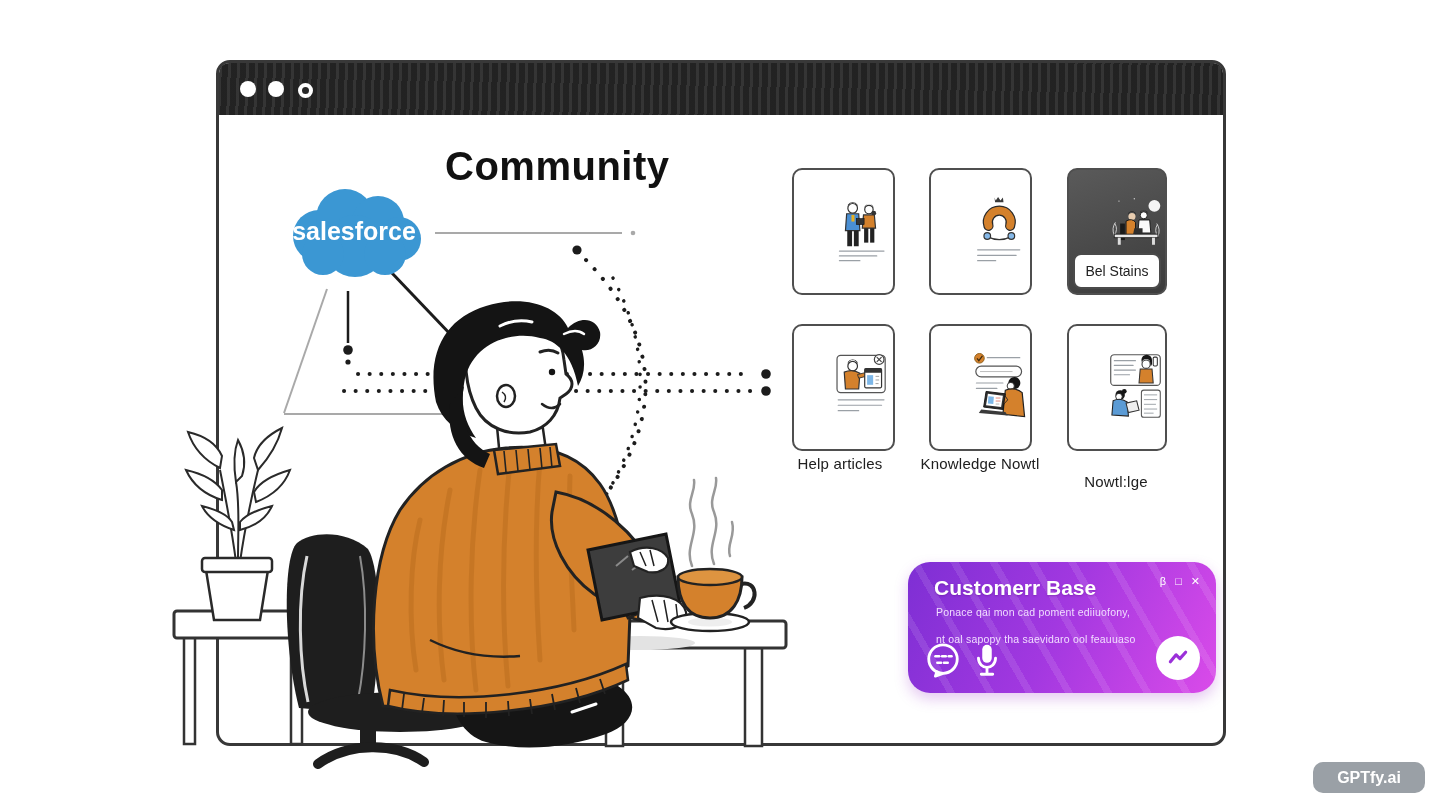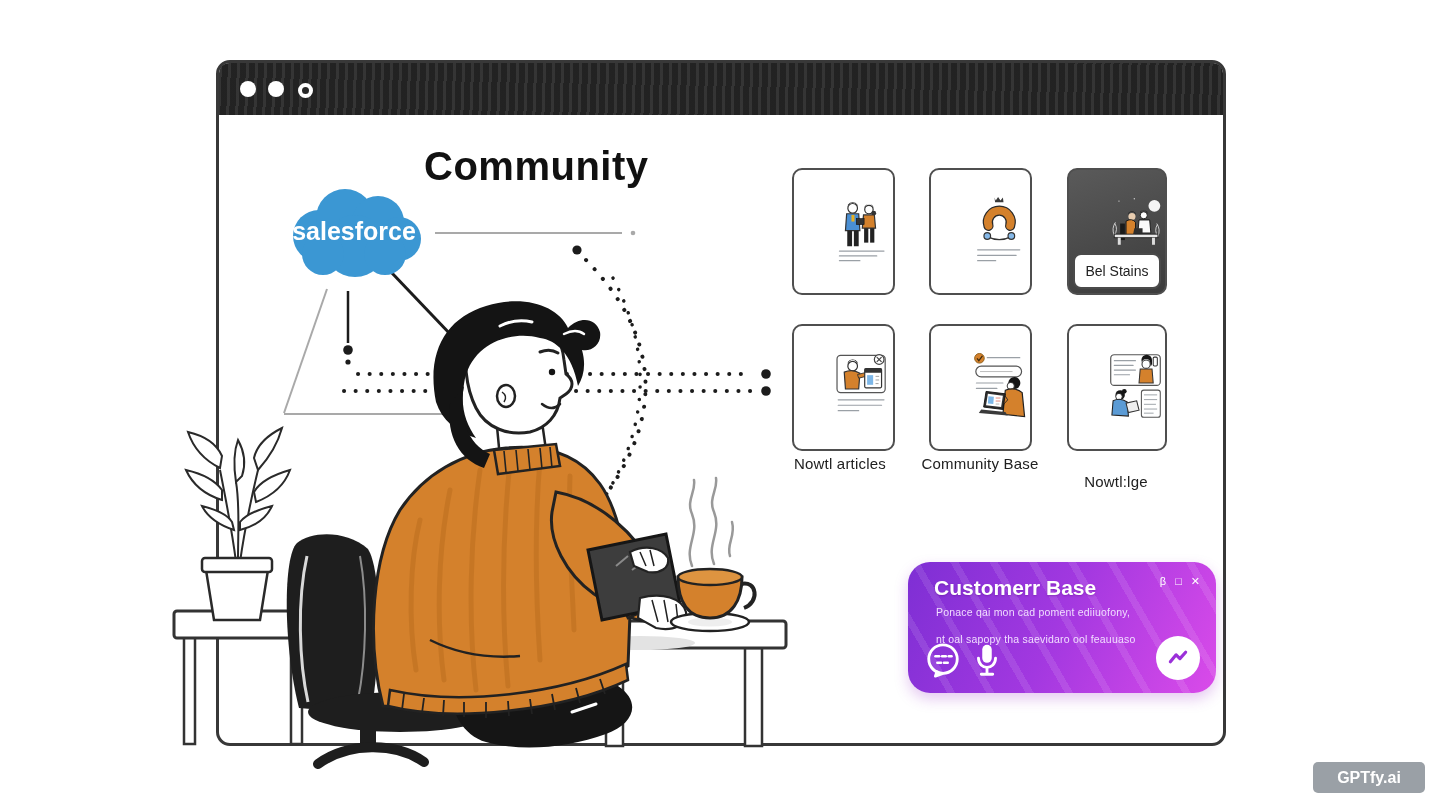--- a/index.html
+++ b/index.html
@@ -19,21 +19,21 @@
   }
   .titlebar{
     left:0;top:0;right:0;height:52px;
     background:#282828;
     background-image:repeating-linear-gradient(92deg, rgba(255,255,255,.06) 0 3px, rgba(0,0,0,.14) 3px 9px);
     border-radius:10px 10px 0 0;z-index:2;
   }
   .win-dot{width:16px;height:16px;border-radius:50%;background:#fff;top:18px;}
   .win-dot-ring{width:13px;height:13px;border-radius:50%;background:#282828;border:4px solid #fff;top:18px;box-sizing:content-box;width:7px;height:7px;padding:0;}
   .page-title{
-    left:424px;top:144px;font-size:40px;font-weight:800;letter-spacing:.5px;color:#111;z-index:3;
+    left:445px;top:144px;font-size:40px;font-weight:800;letter-spacing:.5px;color:#111;z-index:3;
   }
 
   svg{display:block;}
   .lines-layer{left:0;top:0;width:1440px;height:810px;z-index:2;pointer-events:none;}
   .person-layer{left:170px;top:280px;width:640px;height:500px;z-index:5;pointer-events:none;}
   .cloud{left:283px;top:182px;width:142px;height:102px;z-index:4;}
 
   
   .card{
     width:103px;height:127px;border:2px solid #4f4f4f;border-radius:10px;
@@ -64,21 +64,21 @@
   }
   .widget-title{left:26px;top:14px;font-size:21px;font-weight:800;color:#fff;text-shadow:0 1px 2px rgba(80,0,120,.35);}
   .widget-line{left:28px;font-size:10.5px;color:#f1ddff;letter-spacing:.2px;}
   .widget-controls{right:16px;top:12px;display:flex;gap:9px;color:#fff;font-size:11px;}
   .widget-controls span{cursor:default;line-height:14px;}
   .icon-btn{width:38px;height:38px;display:flex;align-items:center;justify-content:center;}
   .messenger-circle{width:44px;height:44px;background:#fff;border-radius:50%;display:flex;align-items:center;justify-content:center;}
 
   
   .watermark{
-    left:1313px;top:762px;width:112px;height:31px;background:#9aa0a6;border-radius:5px;
+    left:1313px;top:762px;width:112px;height:31px;background:#9aa0a6;border-radius:10px;
     display:flex;align-items:center;justify-content:center;color:#fff;font-weight:700;font-size:16px;z-index:9;
   }
 </style>
 </head>
 <body>
 
 <div class="abs browser-frame">
   <div class="abs titlebar">
     <div class="abs win-dot" style="left:21px;"></div>
     <div class="abs win-dot" style="left:49px;"></div>
@@ -353,22 +353,22 @@
     <g stroke="#9aa0a6" stroke-width="1.6" stroke-linecap="round">
       <path d="M65,76 H86"></path>
         <path d="M65,84 H86"></path>
         <path d="M65,92 H84"></path>
         <path d="M65,100 H86"></path>
         <path d="M65,107 H80"></path>
     </g>
   </svg>
 </div>
 
-<div class="abs card-label" style="left:785px;top:455px;width:110px;">Nowtl articles</div>
-<div class="abs card-label" style="left:915px;top:455px;width:130px;">Community Base</div>
+<div class="abs card-label" style="left:785px;top:455px;width:110px;">Help articles</div>
+<div class="abs card-label" style="left:915px;top:455px;width:130px;">Knowledge Nowtl</div>
 <div class="abs card-label" style="left:1061px;top:455px;width:110px;margin-top:18px;">Nowtl:lge</div>
 
 <div class="abs cust-widget">
   <div class="sheen"></div>
   <div class="abs widget-title">Customerr Base</div>
   <div class="abs widget-line" style="top:44px;">Ponace qai mon cad poment ediiuofony,</div>
   <div class="abs widget-line" style="top:71px;">nt oal sapopy tha saevidaro ool feauuaso</div>
   <div class="abs widget-controls">
     <span>β</span>
     <span>□</span>

